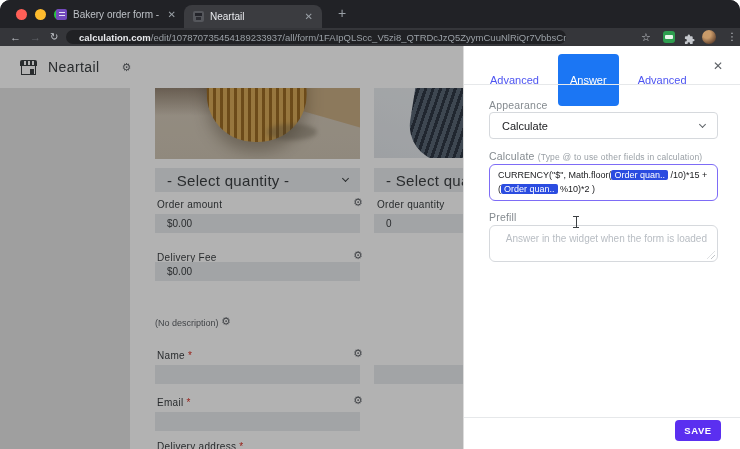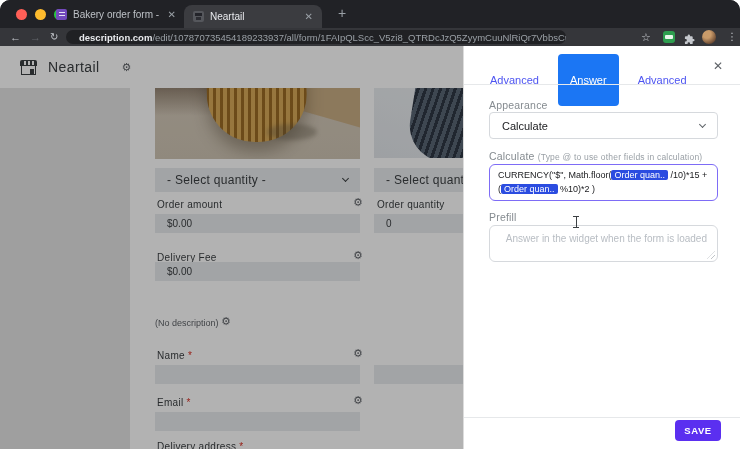--- a/index.html
+++ b/index.html
@@ -75,21 +75,21 @@
     border-radius:10px 10px 48px 48px; transform:rotate(-2deg);
     box-shadow:0 10px 16px rgba(60,45,25,.35); }
   .p1-stain { position:absolute; left:112px; top:36px; width:50px; height:16px;
     background:rgba(95,85,70,.35); border-radius:50%; filter:blur(2px); }
   .photo2 { left:374px; top:42px; width:240px; height:70px; background:linear-gradient(200deg,#f2f4f6,#e2e6ea); }
   .muffin2 { position:absolute; right:130px; top:-26px; width:72px; height:100px;
     background:repeating-linear-gradient(100deg,#2e3744 0 3px,#5a6675 3px 7px);
     border-radius:28px 10px 42px 42px; transform:rotate(9deg); }
 
   .fselect { position:absolute; height:24px; background:#e9ebee; display:flex; align-items:center;
-    padding:0 12px; font-size:12px; color:#3c4043; letter-spacing:.3px; justify-content:space-between; }
+    padding:0 12px; font-size:15px; color:#3c4043; letter-spacing:.3px; justify-content:space-between; }
   .sel1 { left:155px; top:122px; width:205px; }
   .sel2 { left:374px; top:122px; width:240px; }
   .chev { width:5px; height:5px; border-right:1.5px solid #3c4043; border-bottom:1.5px solid #3c4043;
     transform:rotate(45deg); margin-top:-3px; flex:none; }
 
   .flabel { position:absolute; font-size:10px; color:#3c4043; letter-spacing:.3px; }
   .req { color:#d93025; margin-left:3px; }
   .fgear { position:absolute; }
   .finput { position:absolute; height:19px; background:#e9ebee; display:flex; align-items:center;
     padding:0 12px; font-size:10px; color:#3c4043; }
@@ -164,21 +164,21 @@
 
   <div class="toolbar">
     <span class="nav-ic nav-back">←</span>
     <span class="nav-ic nav-fwd">→</span>
     <span class="nav-ic nav-reload">↻</span>
     <div class="urlbar">
       <svg width="8" height="10">
         <rect x="1" y="4.5" width="6" height="4.5" rx="1" fill="#9aa0a6"></rect>
         <path d="M2.5 4.5V3a1.5 1.5 0 0 1 3 0v1.5" stroke="#9aa0a6" fill="none"></path>
       </svg>
-      <span class="url"><span class="dom">description.com</span><span class="path">/edit/107870735454189233937/all/form/1FAIpQLScc_V5zi8_QTRDcJzQ5ZyymCuuNlRiQr7VbbsCnEtqz_BsI2Q</span></span>
+      <span class="url"><span class="dom">calculation.com</span><span class="path">/edit/107870735454189233937/all/form/1FAIpQLScc_V5zi8_QTRDcJzQ5ZyymCuuNlRiQr7VbbsCnEtqz_BsI2Q</span></span>
     </div>
     <span class="nav-ic star" style="left:641px">☆</span>
     <span class="ext-green">
         <i></i>
       </span>
     <span class="puzzle">
       <svg width="11" height="11" viewBox="0 0 24 24" fill="#c5c8cd">
           <path d="M20.5 11H19V7a2 2 0 0 0-2-2h-4V3.5a2.5 2.5 0 0 0-5 0V5H4a2 2 0 0 0-2 2v3.8h1.5a2.7 2.7 0 0 1 0 5.4H2V20a2 2 0 0 0 2 2h3.8v-1.5a2.7 2.7 0 0 1 5.4 0V22H17a2 2 0 0 0 2-2v-4h1.5a2.5 2.5 0 0 0 0-5z"></path>
         </svg>
     </span>

